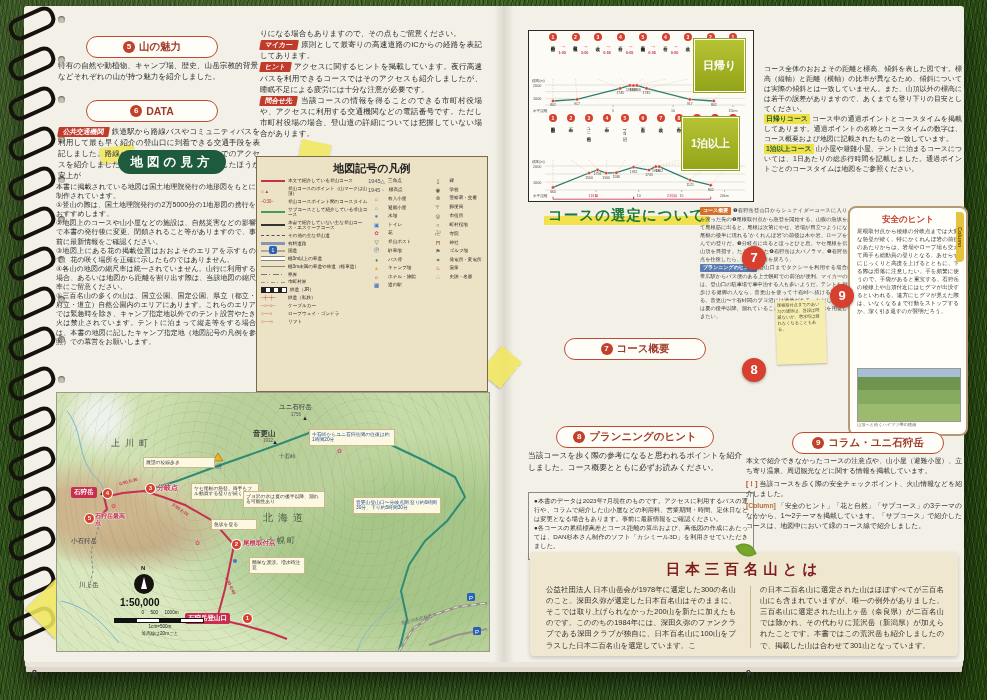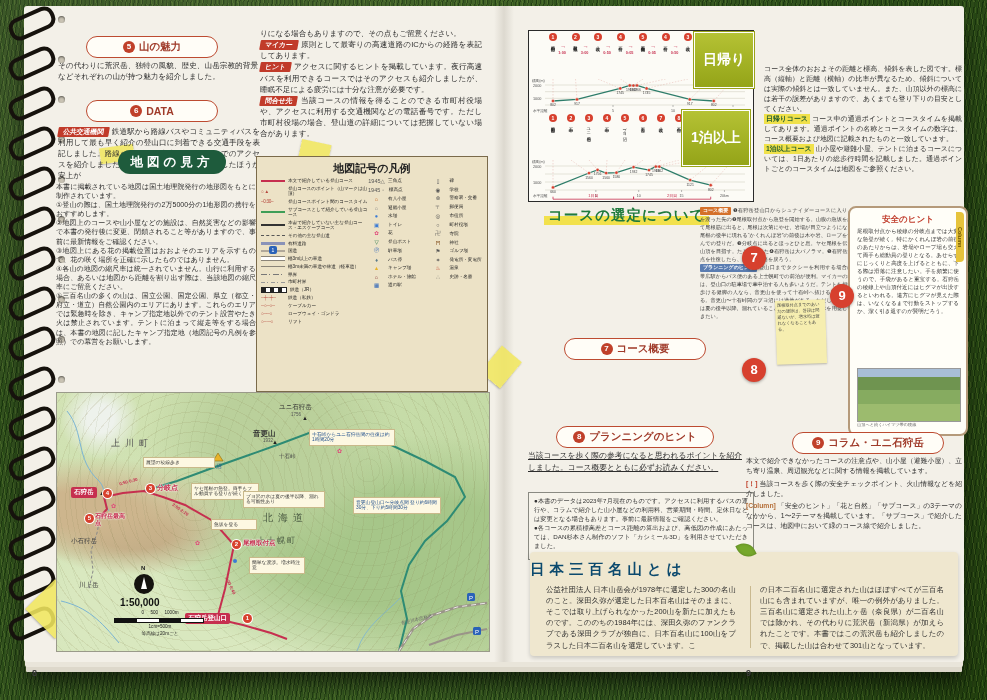--- a/index.html
+++ b/index.html
@@ -76,21 +76,21 @@
   .mbox{position:absolute;background:#c62f4f;color:#fff;font-weight:bold;font-size:6.5px;
     padding:1px 3px;border-radius:2px;white-space:nowrap;}
   .mnum{position:absolute;width:9px;height:9px;border-radius:50%;background:#d7402e;color:#fff;
     font-size:6px;font-weight:bold;text-align:center;line-height:9px;box-shadow:0 0 0 1px #fff;}
   .compass{position:absolute;width:20px;height:20px;border-radius:50%;background:#15130f;}
   .compass::after{content:"";position:absolute;left:7px;top:3px;border-left:3px solid transparent;
     border-right:3px solid transparent;border-bottom:12px solid #fff;}
   .profilebox{position:absolute;background:#fcfbf6;border:1.6px solid #2a2a2a;}
   .chart{position:absolute;}
   .cbadge{position:absolute;background:linear-gradient(180deg,#b5c234,#94a418);color:#fff;font-weight:bold;
-    font-size:14px;padding:18px 8px;border:1px solid #fff;box-shadow:0 0 0 1px #9aa41a;z-index:5;}
+    font-size:11px;padding:18px 8px;border:1px solid #fff;box-shadow:0 0 0 1px #9aa41a;z-index:5;margin-top:7px;}
   .pcirc{position:absolute;width:8px;height:8px;border-radius:50%;background:#d7402e;color:#fff;
     font-size:5px;font-weight:bold;text-align:center;line-height:8px;}
   .plab{position:absolute;writing-mode:vertical-rl;font-size:4.3px;color:#222;height:36px;line-height:1;}
   .parw{position:absolute;color:#c62f4f;font-size:6px;font-weight:bold;}
   .ptime{position:absolute;color:#c62f4f;font-size:3.8px;font-weight:bold;}
   .kbadge{position:absolute;background:#fffdf7;border:1.6px solid #bd4b31;border-radius:13px;color:#a03b2a;
     font-weight:bold;font-size:11px;text-align:center;padding-top:3px;}
   .hl-tag{display:inline-block;background:#f0e14a;color:#1f5b2e;font-weight:bold;padding:0 2px;margin-right:2px;}
   .cs-title{position:absolute;font-size:14.5px;font-weight:bold;color:#1f7a3d;letter-spacing:1px;
     background:linear-gradient(transparent 55%, #f2e14c 55%);padding:0 4px;}
@@ -110,21 +110,21 @@
   .saf-body{position:absolute;font-size:5.5px;line-height:1.45;color:#333;text-align:justify;}
   .saf-photo{position:absolute;border:1px solid #999;
     background:linear-gradient(180deg,#a8bed6 0 16%,#6f9450 16% 40%,#86ab60 40% 68%,#9cbb6e 68%);}
   .saf-cap{position:absolute;font-size:4.2px;color:#666;}
   .s9item{margin-top:3px;}
   .warnlbl{color:#c0402a;font-weight:bold;}
   .collbl{color:#b5703a;font-weight:bold;}
   .sanbyaku{position:absolute;background:#efe7cf;border-radius:4px;box-shadow:0 2px 4px rgba(0,0,0,.18);}
   .leaf{position:absolute;width:16px;height:16px;background:#76a82c;border-radius:0 80% 0 80%;
     transform:rotate(-25deg);box-shadow:inset 0 0 3px rgba(0,0,0,.25);z-index:4;}
-  .sb-title{position:absolute;width:100%;color:#0c4a6e;font-weight:bold;font-size:14.5px;
+  .sb-title{position:absolute;width:100%;text-align:center;color:#7f1d1d;font-weight:bold;font-size:14.5px;
     letter-spacing:5px;font-family:Liberation Serif, serif;}
   .sb-col{position:absolute;font-size:7.4px;line-height:1.5;color:#2d2d2d;text-align:justify;}
   .sb-div{position:absolute;width:1px;background:#c9b98f;}
   .pagenum{position:absolute;font-size:9px;font-weight:bold;color:#3a3a3a;}
   .scalebar{position:absolute;height:3px;background:repeating-linear-gradient(90deg,#111 0 22px,#fff 22px 44px);
     border:0.5px solid #111;}
   .sctext{position:absolute;font-size:4.6px;color:#222;white-space:pre;text-align:center;}
 </style>
 </head>
 <body>
@@ -169,21 +169,21 @@
 
   <div class="tape" style="left:100px;top:146px;width:34px;height:16px;transform:rotate(-8deg);"></div>
   <div class="tape" style="left:300px;top:142px;width:30px;height:18px;transform:rotate(12deg);"></div>
   <div class="tape" style="left:488px;top:350px;width:26px;height:34px;transform:rotate(40deg);"></div>
   <div class="tape" style="left:34px;top:588px;width:42px;height:42px;transform:rotate(45deg);"></div>
 
   <div class="badge" style="left:86px;top:36px;width:130px;height:20px;">
     <span class="bnum">5</span>
     <span class="btext">山の魅力</span>
   </div>
-  <div class="body" style="left:58px;top:60px;width:200px;">その代わりに荒沢岳、独特の風貌、歴史、山岳宗教的背景などそれぞれの山が持つ魅力を紹介しました。</div>
+  <div class="body" style="left:58px;top:60px;width:200px;">特有の自然や動植物、キャンプ場、歴史、山岳宗教的背景などそれぞれの山が持つ魅力を紹介しました。</div>
 
   <div class="badge" style="left:86px;top:100px;width:130px;height:20px;">
     <span class="bnum">6</span>
     <span class="btext">DATA</span>
   </div>
   <div class="body" style="left:58px;top:126px;width:202px;">
     <span class="rtag">公共交通機関</span><span>鉄道駅から路線バスやコミュニティバスを利用して最も早く紹介の登山口に到着できる交通手段を表記しました。路線バスがない地域ではタクシーでのアクセスを紹介しましたが、駅からレンタカーを利用したほうが安上が</span>
   </div>
 
   <div class="body" style="left:260px;top:28px;width:222px;">
@@ -627,21 +627,21 @@
 
   <div class="badge" style="left:564px;top:338px;width:140px;height:20px;">
     <span class="bnum">7</span>
     <span class="btext">コース概要</span>
   </div>
 
   <div class="badge" style="left:556px;top:426px;width:156px;height:20px;">
     <span class="bnum">8</span>
     <span class="btext">プランニングのヒント</span>
   </div>
-  <div class="body" style="left:528px;top:450px;width:214px;font-size:7.8px;line-height:1.5;text-decoration:underline;">当該コースを歩く際の参考になると思われるポイントを紹介しました。コース概要とともに必ずお読みください。</div>
+  <div class="body" style="left:528px;top:450px;width:214px;font-size:7.8px;line-height:1.5;">当該コースを歩く際の参考になると思われるポイントを紹介しました。コース概要とともに必ずお読みください。</div>
 
   <div class="notesbox" style="left:528px;top:492px;width:214px;height:58px;">
     <span>●本書のデータは2023年7月現在のものです。アクセスに利用するバスの運行や、コラムで紹介した山小屋などの利用料、営業期間・時間、定休日などは変更となる場合もあります。事前に最新情報をご確認ください。</span><br>
     <span>●各コースの累積標高差とコース距離の算出および、高低図の作成にあたっては、DAN杉本さん制作のソフト「カシミール3D」を利用させていただきました。</span>
   </div>
 
   <div class="sample" style="left:700px;top:206px;width:158px;">
     <span class="stag-o">コース概要</span>
     <span>❶石狩岳登山口からシュナイダーコースに入り、沢を渡った先の❷尾根取付点から急登を開始する。山腹の急坂を終えて尾根筋に出ると、尾根は次第にやせ、岩場が目立つようになる。尾根の後半に現れる“かくれんぼ岩”の前後は木や岩、ロープをつかんでの登りだ。❸分岐点に出るとほっとひと息。ヤセ尾根を伝って山頂を目指す。たどり着いた❹石狩岳は大パノラマ。❺石狩岳最高点を往復したら、慎重に往路を戻ろう。</span><br>
     <span class="stag-b">プランニングのヒント</span>

